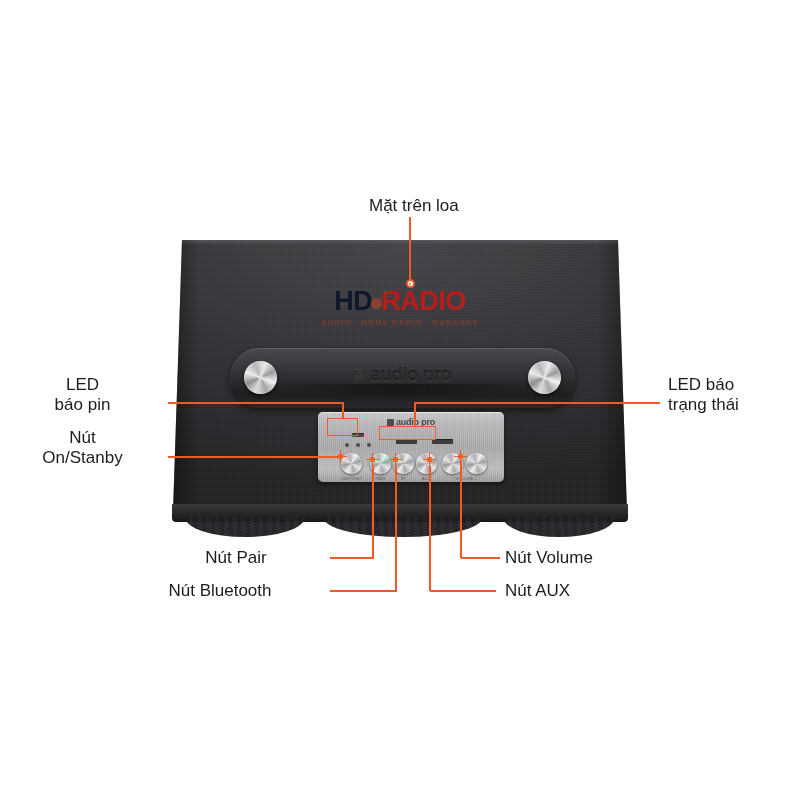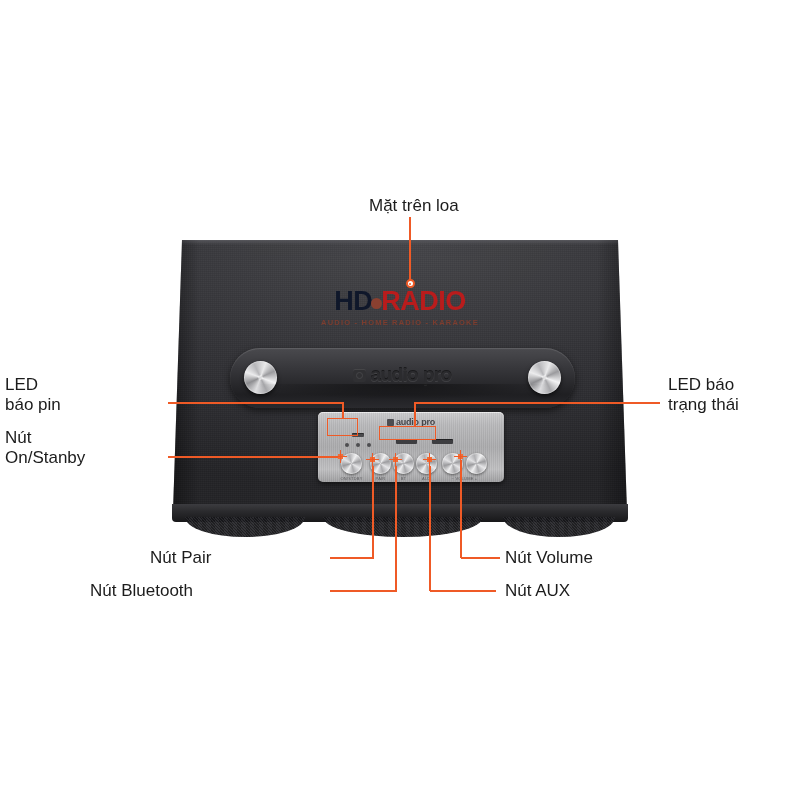--- a/index.html
+++ b/index.html
@@ -133,21 +133,21 @@
       conic-gradient(from 30deg,#f0f0f1,#9d9da0,#e6e6e8,#a9a9ac,#efeff0,#9a9a9d,#e2e2e4,#b0b0b3,#f0f0f1);
     box-shadow:0 1px 3px rgba(0,0,0,.55), inset 0 0 0 1px rgba(255,255,255,.35);}
   .knob-lbl{position:absolute;top:23px;width:44px;margin-left:-11.5px;text-align:center;
     font-size:4px;color:#5d5d60;letter-spacing:.2px;white-space:nowrap;user-select:none;}
   .k1{left:23px;} .k2{left:52px;} .k3{left:75px;}
   .k4{left:98px;} .k5{left:124px;} .k6{left:148px;}
 
   
   .ann{position:absolute;left:0;top:0;width:800px;height:800px;pointer-events:none;text-decoration:underline;}
   .lbl{position:absolute;font-size:17px;color:#1c1c1c;line-height:1.18;white-space:nowrap;}
-  .lbl.r{text-align:left;}
+  .lbl.r{text-align:center;}
   .ln{position:absolute;background:#ef5a26;}
   .lnh{height:1.6px;}
   .lnv{width:1.6px;}
   .box{position:absolute;border:1.6px solid #ef5a26;box-sizing:border-box;}
   .dot{position:absolute;width:9px;height:9px;border-radius:50%;
      border:2px solid #ef5a26;box-sizing:border-box;background:#fff;}
   .dot:after{content:"";position:absolute;left:1.5px;top:1.5px;width:2px;height:2px;
      border-radius:50%;background:#ef5a26;}
   .mark{position:absolute;width:13px;height:13px;border-radius:50%;
      background:radial-gradient(circle,#f36c33 0 32%, rgba(243,108,51,.0) 33% 100%);
@@ -252,21 +252,21 @@
     </div>
     <div class="ln lnh" style="left:414px;top:402px;width:246px;"></div>
     <div class="ln lnv" style="left:414px;top:402px;height:25px;"></div>
     <div class="box" style="left:379px;top:426px;width:57px;height:14px;"></div>
 
     <div class="lbl r" style="left:150px;top:548px;width:172px;">Nút Pair</div>
     <div class="ln lnh" style="left:330px;top:557px;width:44px;"></div>
     <div class="ln lnv" style="left:372px;top:466px;height:92px;"></div>
     <div class="mark" style="left:366px;top:453px;"></div>
 
-    <div class="lbl r" style="left:90px;top:581px;width:232px;">Nút Bluetooth</div>
+    <div class="lbl r" style="left:104px;top:581px;width:232px;">Nút Bluetooth</div>
     <div class="ln lnh" style="left:330px;top:590px;width:67px;"></div>
     <div class="ln lnv" style="left:395px;top:466px;height:125px;"></div>
     <div class="mark" style="left:389px;top:453px;"></div>
 
     <div class="lbl" style="left:505px;top:581px;">Nút AUX</div>
     <div class="ln lnh" style="left:430px;top:590px;width:66px;"></div>
     <div class="ln lnv" style="left:429px;top:466px;height:125px;"></div>
     <div class="mark" style="left:423px;top:453px;"></div>
 
     <div class="lbl" style="left:505px;top:548px;">Nút Volume</div>

